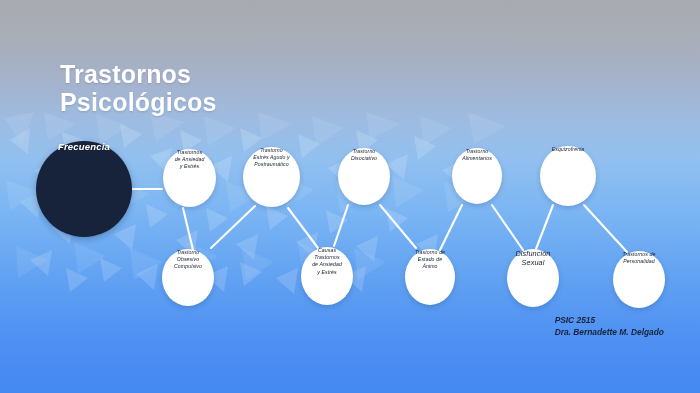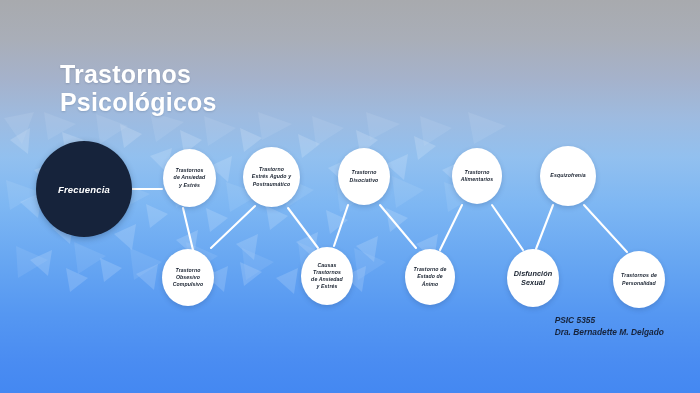--- a/index.html
+++ b/index.html
@@ -33,42 +33,42 @@
   .title{
     position:absolute;left:60px;top:60px;
     color:#ffffff;font-size:25px;font-weight:bold;line-height:28px;
     letter-spacing:.2px;
     text-shadow:0 1px 2px rgba(40,60,90,.20);
     white-space:pre-line;
   }
 
   .node{
     position:absolute;border-radius:50%;
-    display:flex;align-items:center;justify-content:center;text-align:center;
+    display:flex;align-items:flex-start;justify-content:center;text-align:center;
     box-sizing:border-box;
   }
   .node span{display:block;white-space:pre-line;}
 
   .node-root{
     background:#16233b;
     width:96px;height:96px;
     left:36px;top:141px;
     box-shadow:0 2px 6px rgba(20,35,60,.30);
   }
   .node-root span{
     color:#ffffff;font-style:italic;font-weight:bold;font-size:9.5px;
     letter-spacing:.2px;
   }
 
   .node-w{
     background:#ffffff;
     box-shadow:0 2px 5px rgba(30,60,110,.22);
   }
   .node-w span{
-    color:#17202e;font-style:italic;font-weight:bold;
+    color:#17202e;font-style:italic;font-weight:normal;
     font-size:5.2px;line-height:7.2px;letter-spacing:.1px;
   }
   .n-big span{font-size:7.3px;line-height:9.4px;}
 
   .credits{
     position:absolute;right:36px;top:314px;
     color:#16233b;font-style:italic;font-weight:bold;
     font-size:8.4px;line-height:12px;text-align:left;
     white-space:pre-line;
   }
@@ -213,16 +213,16 @@
   </div>
   <div class="node node-w n-big" style="width:52px;height:58px;left:507px;top:249px;">
     <span>Disfunción
 Sexual</span>
   </div>
   <div class="node node-w" style="width:52px;height:57px;left:613px;top:251px;">
     <span>Trastornos de
 Personalidad</span>
   </div>
 
-  <div class="credits">PSIC 5355
+  <div class="credits">PSIC 2515
 Dra. Bernadette M. Delgado</div>
 
 </div>
 
 </body></html>

